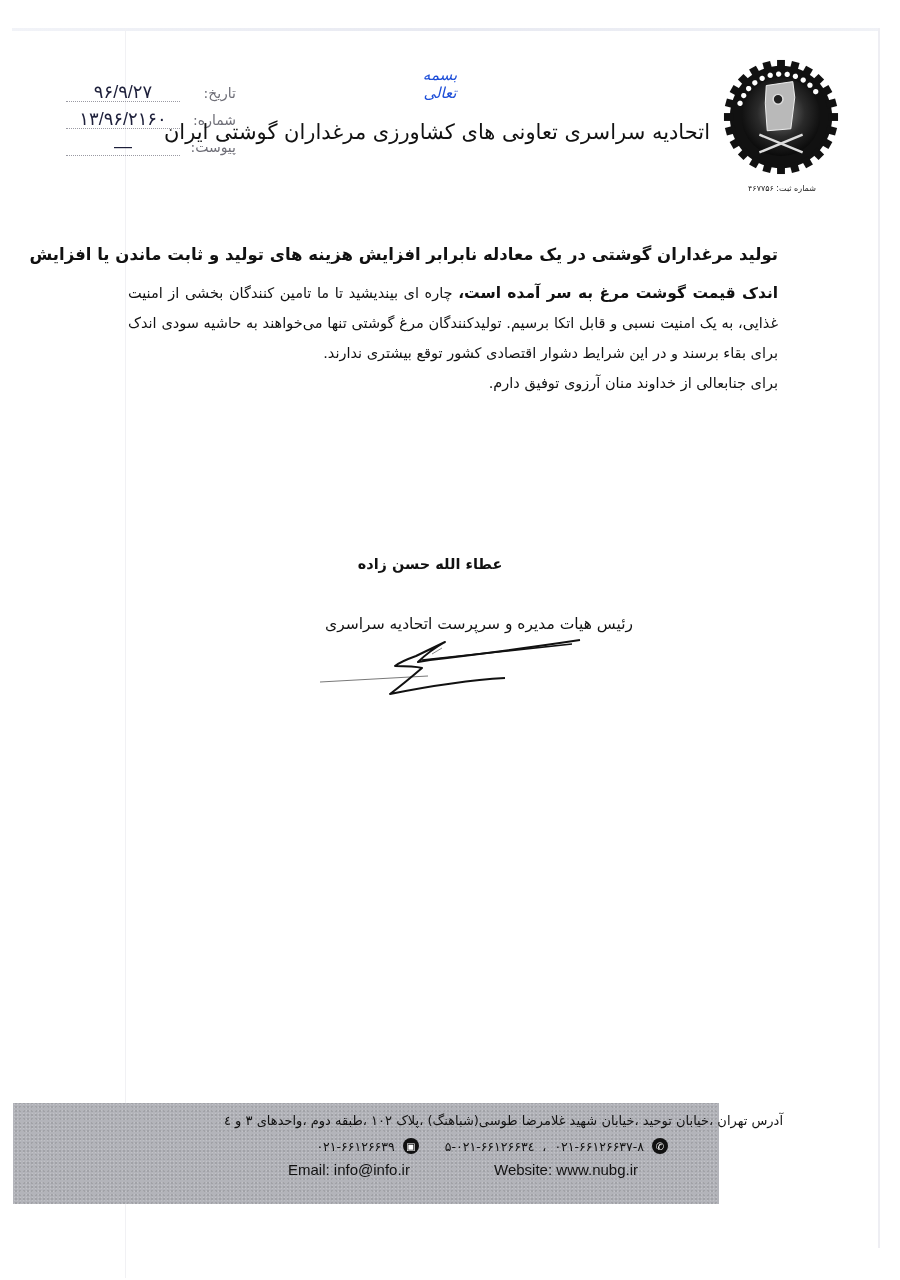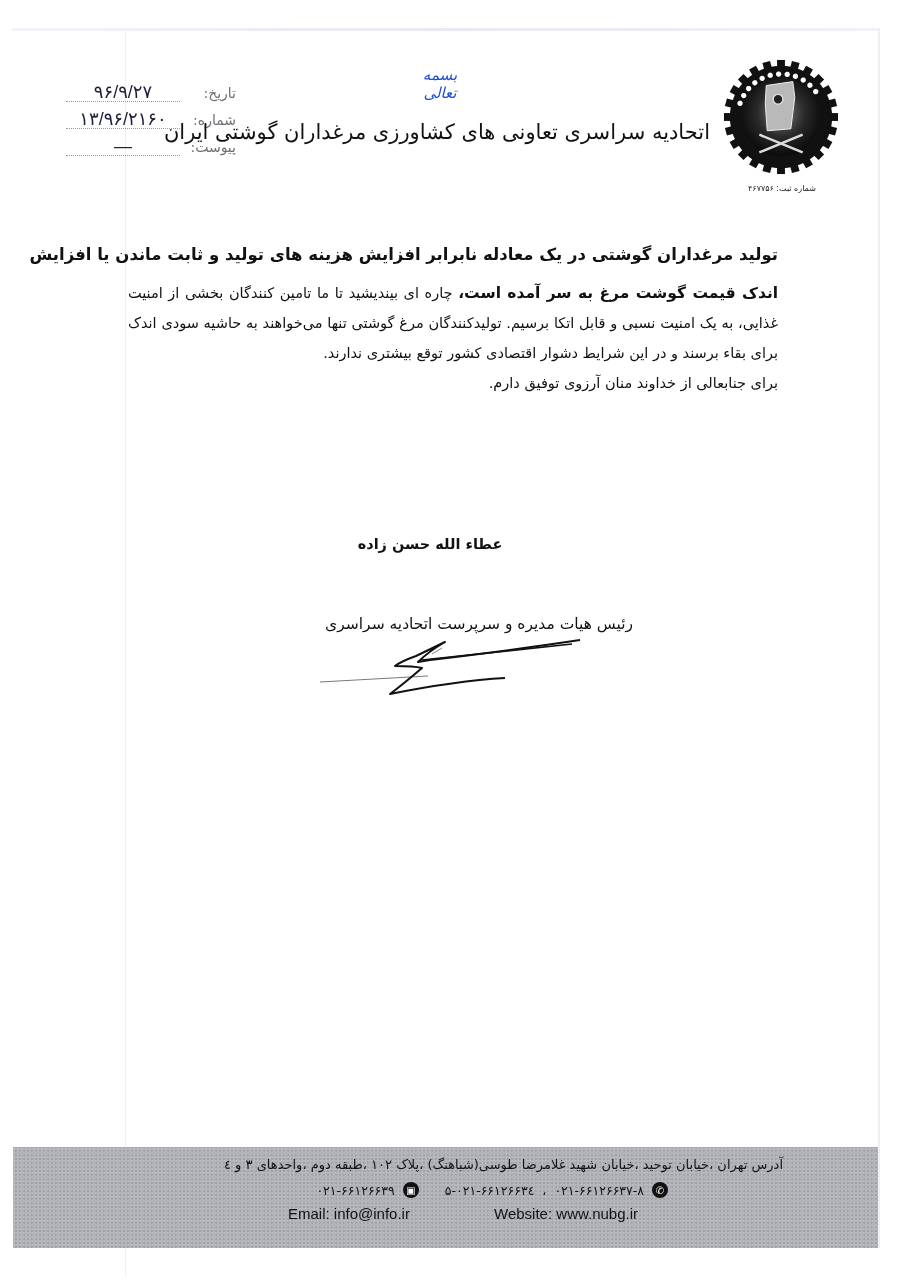--- a/index.html
+++ b/index.html
@@ -84,36 +84,36 @@
     .para {
       margin-top: 4px; font-size: 14.5px; line-height: 30px;
     }
     .para b { font-weight: bold; font-size: 15.5px; }
     .closing {
       font-size: 14.5px; line-height: 30px; text-align: right;
     }
 
     
     .signer-name {
-      position: absolute; left: 300px; top: 536px; width: 260px;
+      position: absolute; left: 300px; top: 556px; width: 260px;
       text-align: center; direction: rtl;
       font-size: 14.5px; font-weight: bold;
     }
     .signer-title {
       position: absolute; left: 263px; top: 615px; width: 370px;
       text-align: right; direction: rtl;
       font-size: 15.5px; font-weight: normal; white-space: nowrap;
     }
     .signature {
       position: absolute; left: 310px; top: 632px; width: 290px; height: 70px;
     }
 
     
     .footer {
-      position: absolute; left: 13px; top: 1147px; width: 865px; height: 101px;
+      position: absolute; left: 13px; top: 1103px; width: 706px; height: 101px;
       background: #b3b4ba;
       background-image:
         radial-gradient(rgba(255,255,255,0.18) 1px, transparent 1px),
         radial-gradient(rgba(0,0,0,0.10) 1px, transparent 1px);
       background-size: 3px 3px, 4px 4px;
       background-position: 0 0, 1px 2px;
     }
     .footer-address {
       position: absolute; left: 130px; top: 10px; width: 640px;
       direction: rtl; text-align: right;

